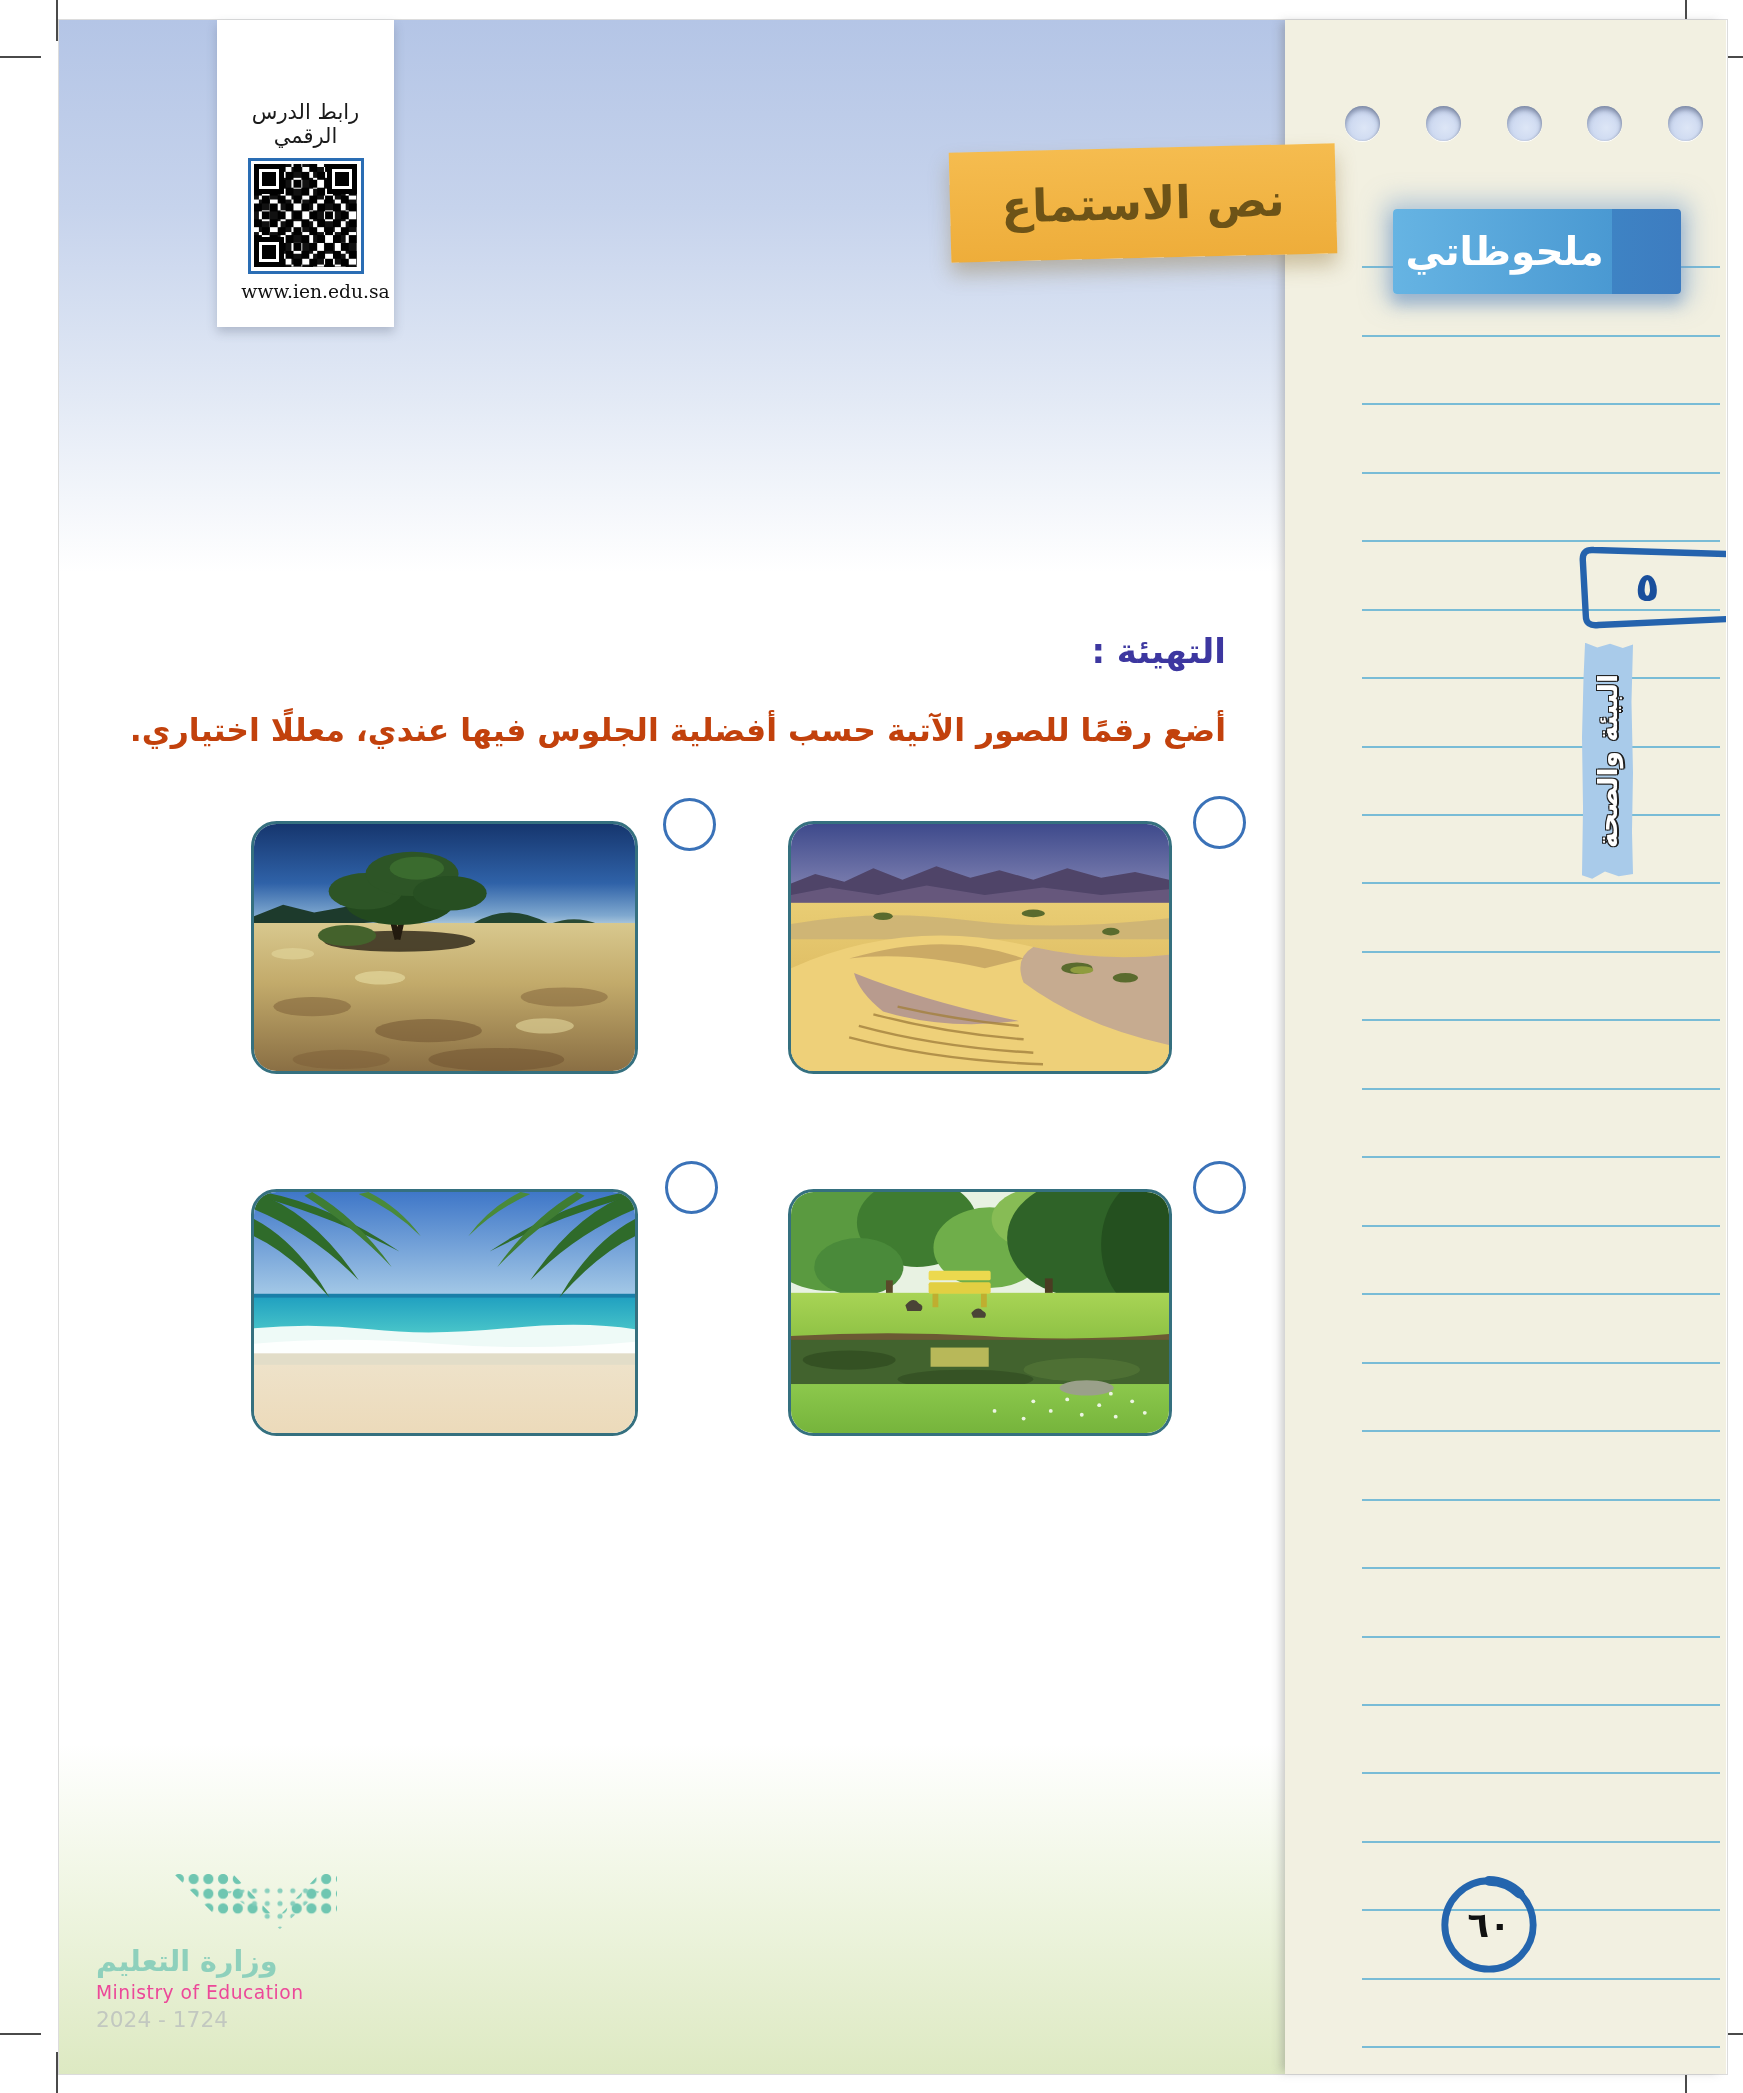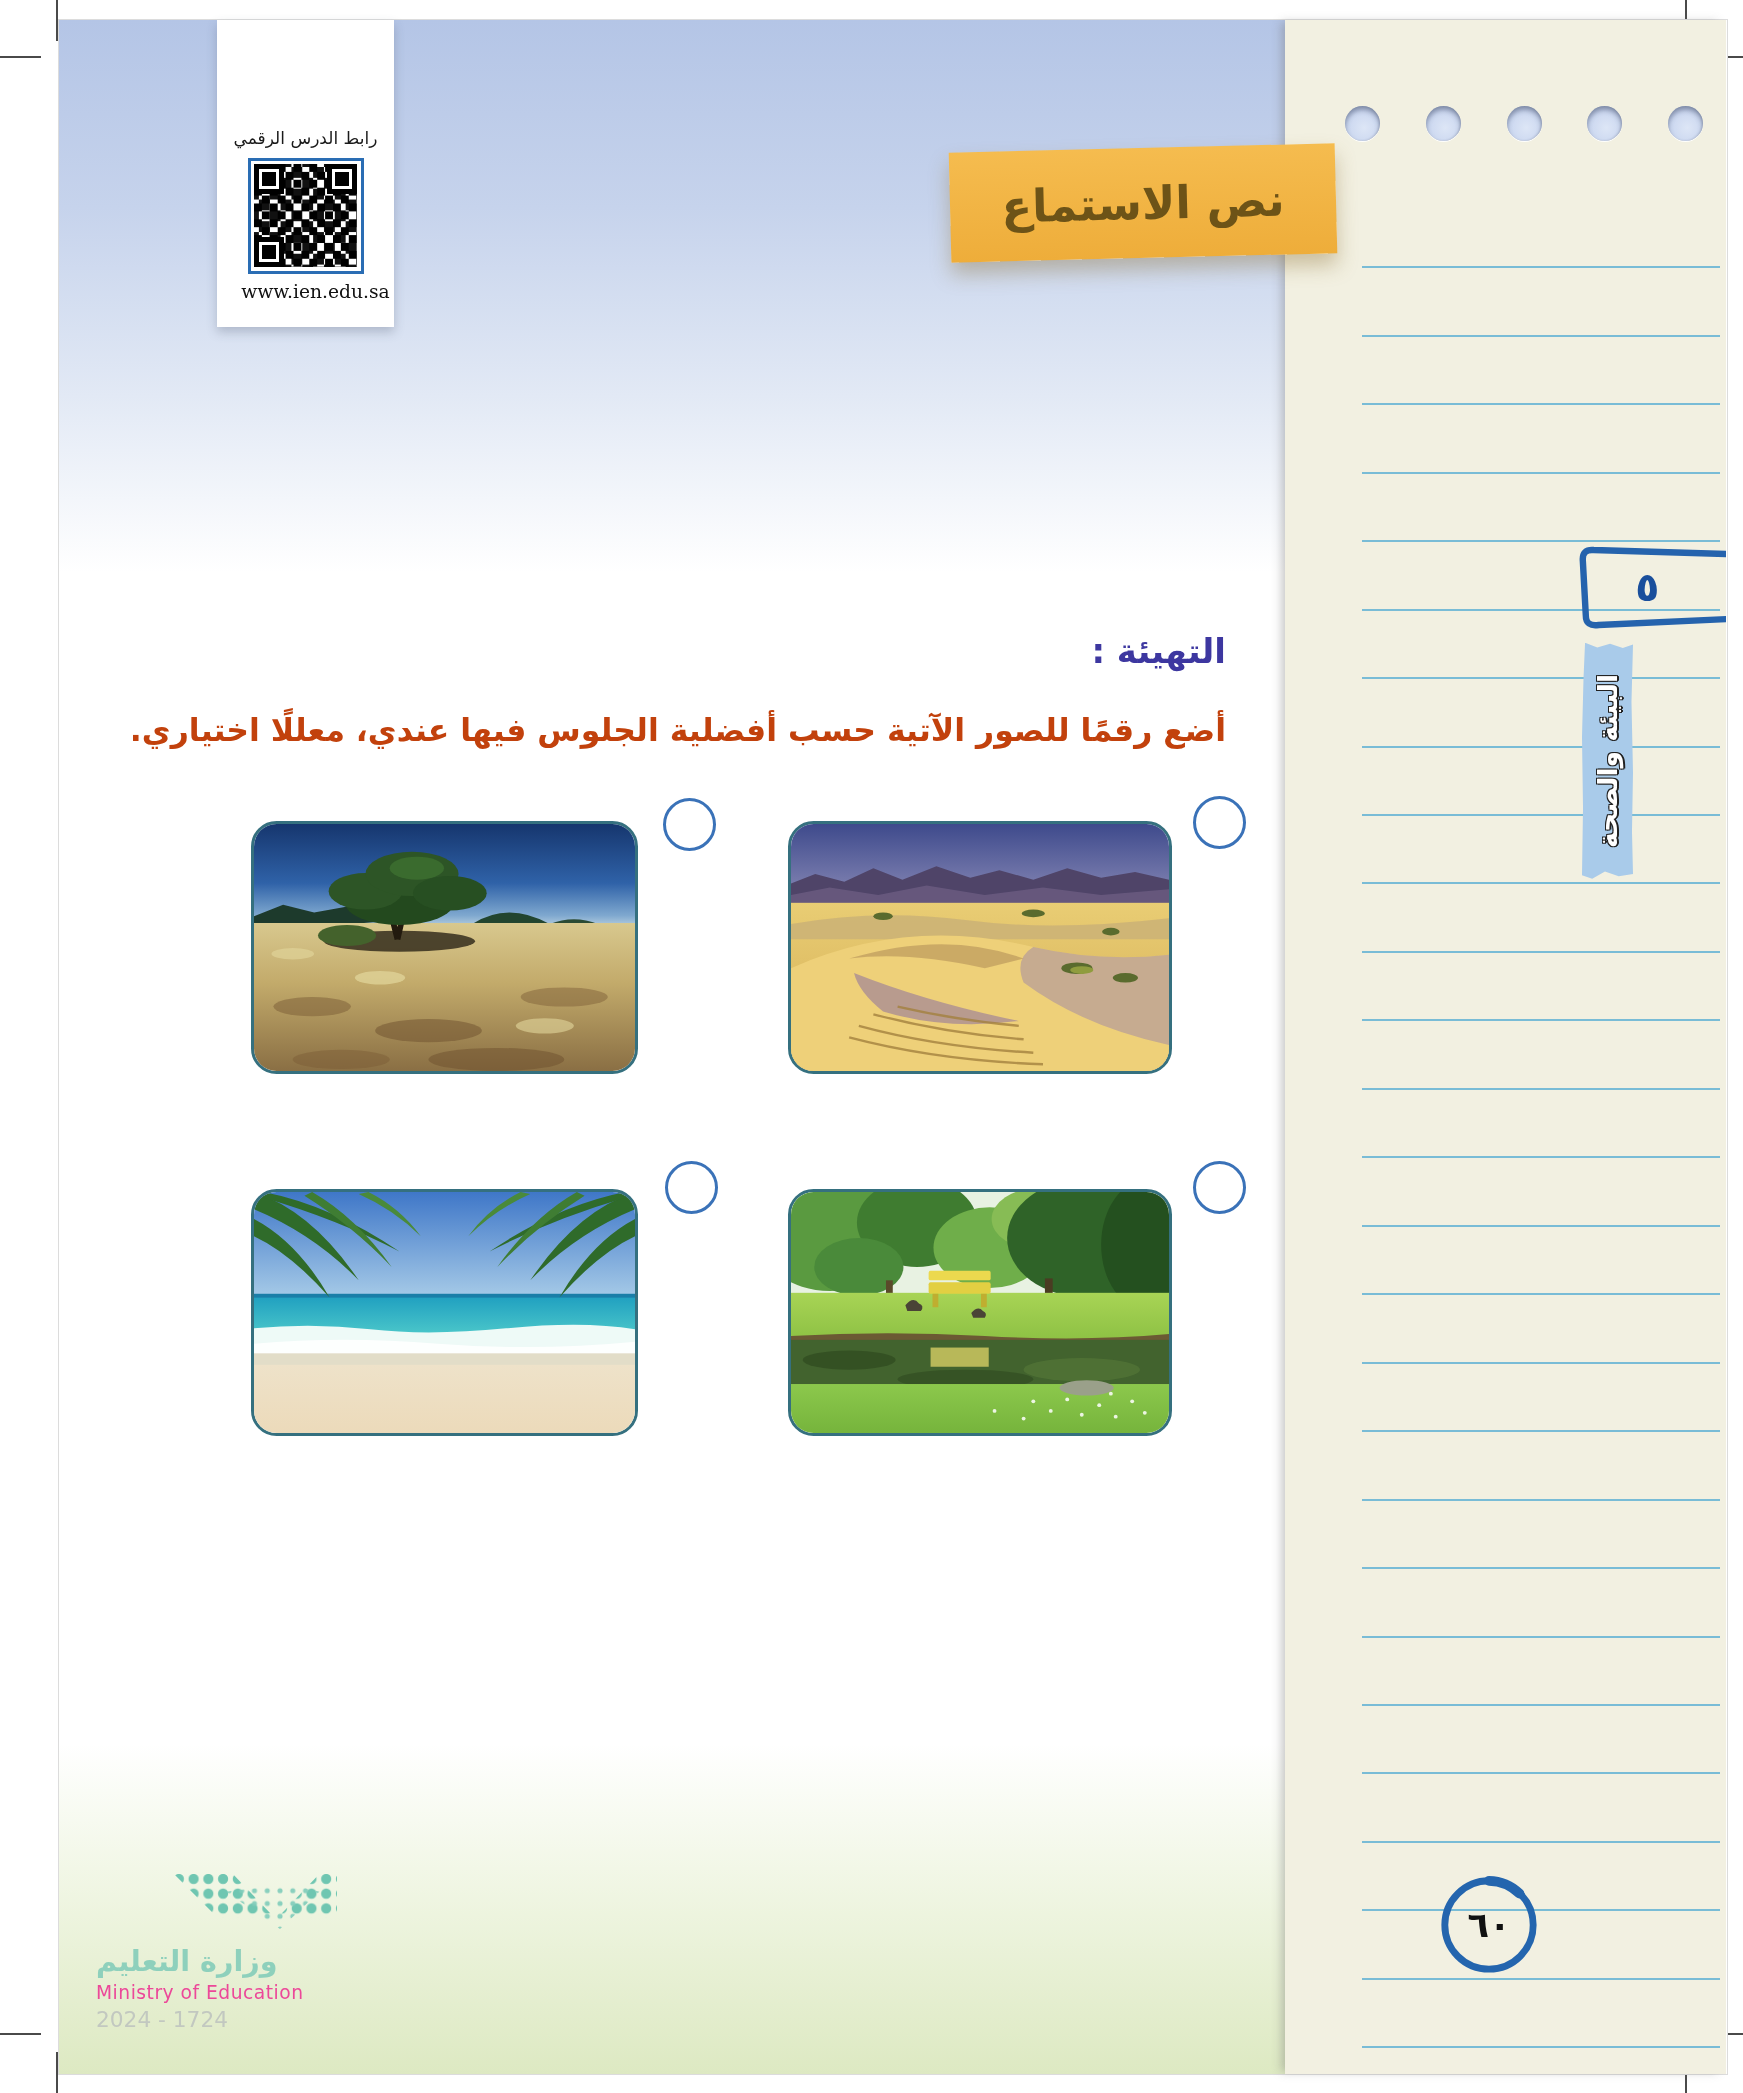--- a/index.html
+++ b/index.html
@@ -11,21 +11,21 @@
   .page{position:absolute;left:59px;top:19.7px;width:1668px;height:2054px;background:#fff;
         outline:1px solid #dcdcdc;}
   .main{position:absolute;left:0;top:0;width:1226px;height:2054px;}
   .sky{position:absolute;left:0;top:0;width:1226px;height:552px;
        background:linear-gradient(180deg,#b4c5e6 0%,#c6d3ec 34%,#e2e9f5 68%,#ffffff 100%);}
   .footer-green{position:absolute;left:0;top:1724px;width:1226px;height:330px;
        background:linear-gradient(180deg,rgba(224,236,198,0) 0%,rgba(224,236,198,.5) 45%,#dde9c2 100%);}
   
   .qr-strip{position:absolute;left:158px;top:0;width:177px;height:307px;background:#fff;
             box-shadow:0 4.9px 9.9px rgba(70,80,100,.28);text-align:center;z-index:4;}
-  .qr-label{margin-top:108px;font-size:17px;color:#1a1a1a;direction:rtl;}
+  .qr-label{margin-top:80px;font-size:21px;color:#1a1a1a;direction:rtl;}
   .qr-frame{margin:9.9px auto 0;width:116px;height:116px;border:3.9px solid #2a6db4;background:#fff;
             box-sizing:border-box;padding:3.9px;}
   .qr-inner{position:relative;width:100%;height:100%;
      background:repeating-conic-gradient(#000 0% 25%,#fff 0% 50%) 0 0/15.8px 15.8px,
                 repeating-conic-gradient(#111 0% 25%,#fff 0% 50%) 4.9px 3px/21.7px 21.7px;
      background-blend-mode:multiply;}
   .finder{position:absolute;width:29.6px;height:29.6px;border:5.9px solid #000;background:#fff;box-sizing:border-box;}
   .finder::after{content:'';position:absolute;inset:3px;background:#000;}
   .f-tl{left:0;top:0}.f-tr{right:0;top:0}.f-bl{left:0;bottom:0}
   .qr-url{margin-top:7.9px;font-size:18.7px;font-family:"DejaVu Serif","Liberation Serif",serif;color:#111;padding-left:20px;}
@@ -350,20 +350,21 @@
           <div class="nline" style="top: 1547px;"></div>
           <div class="nline" style="top: 1616px;"></div>
           <div class="nline" style="top: 1684px;"></div>
           <div class="nline" style="top: 1752px;"></div>
           <div class="nline" style="top: 1821px;"></div>
           <div class="nline" style="top: 1889px;"></div>
           <div class="nline" style="top: 1958px;"></div>
           <div class="nline" style="top: 2026px;"></div>
         </div>
 
+      <div class="notes-label">ملحوظاتي</div>
 
       <svg class="unit-box" viewBox="0 0 158 100">
         <path d="M158,14 L24,10 Q12,9 13,21 L16,76 Q16,88 29,86 L158,80" fill="none" stroke="#2563ad" stroke-width="6.5" stroke-linecap="round" stroke-linejoin="round"></path>
         <text x="66" y="62" font-size="40" font-weight="bold" fill="#1a4f9c">٥</text>
       </svg>
 
       <div class="ribbon">
         <div class="ribbon-text">البيئة والصحة</div>
       </div>
 

